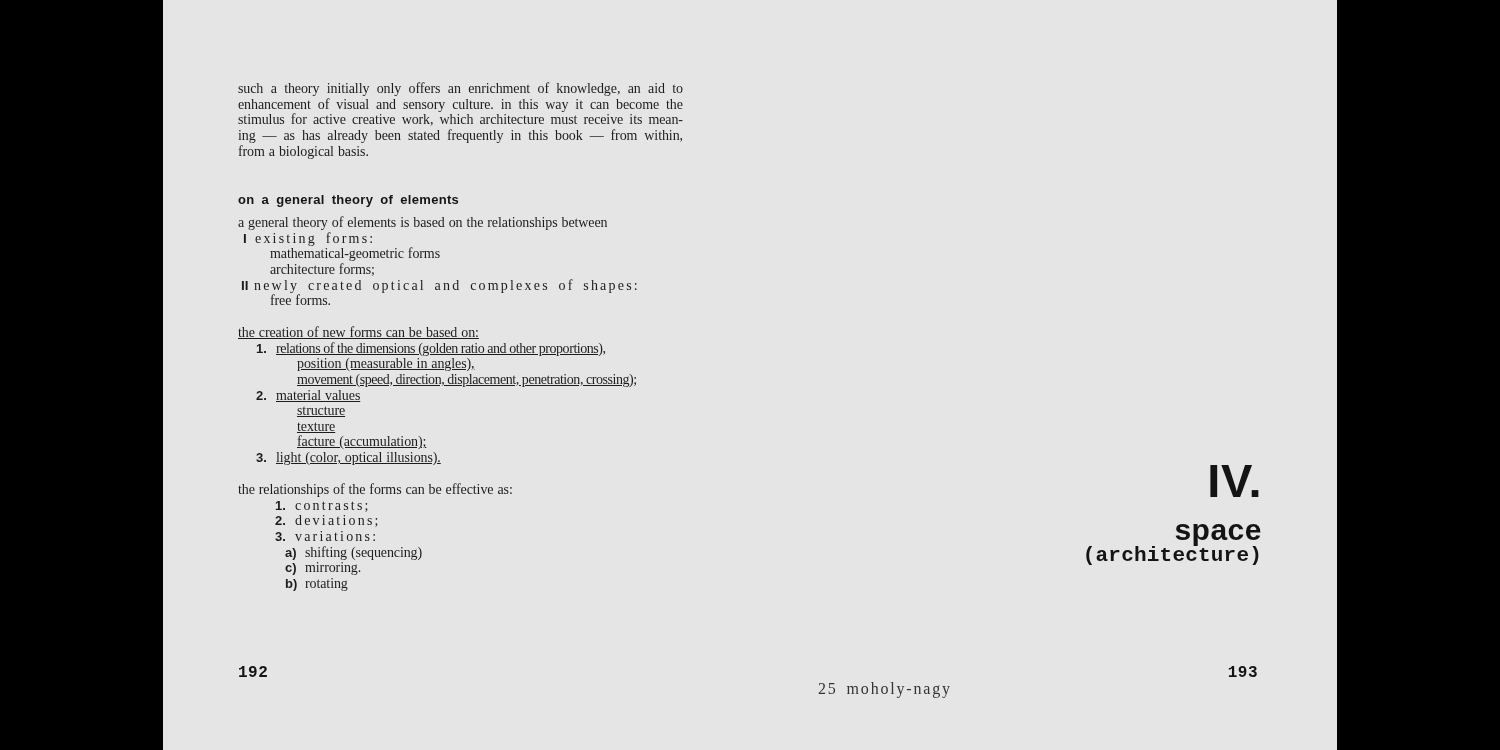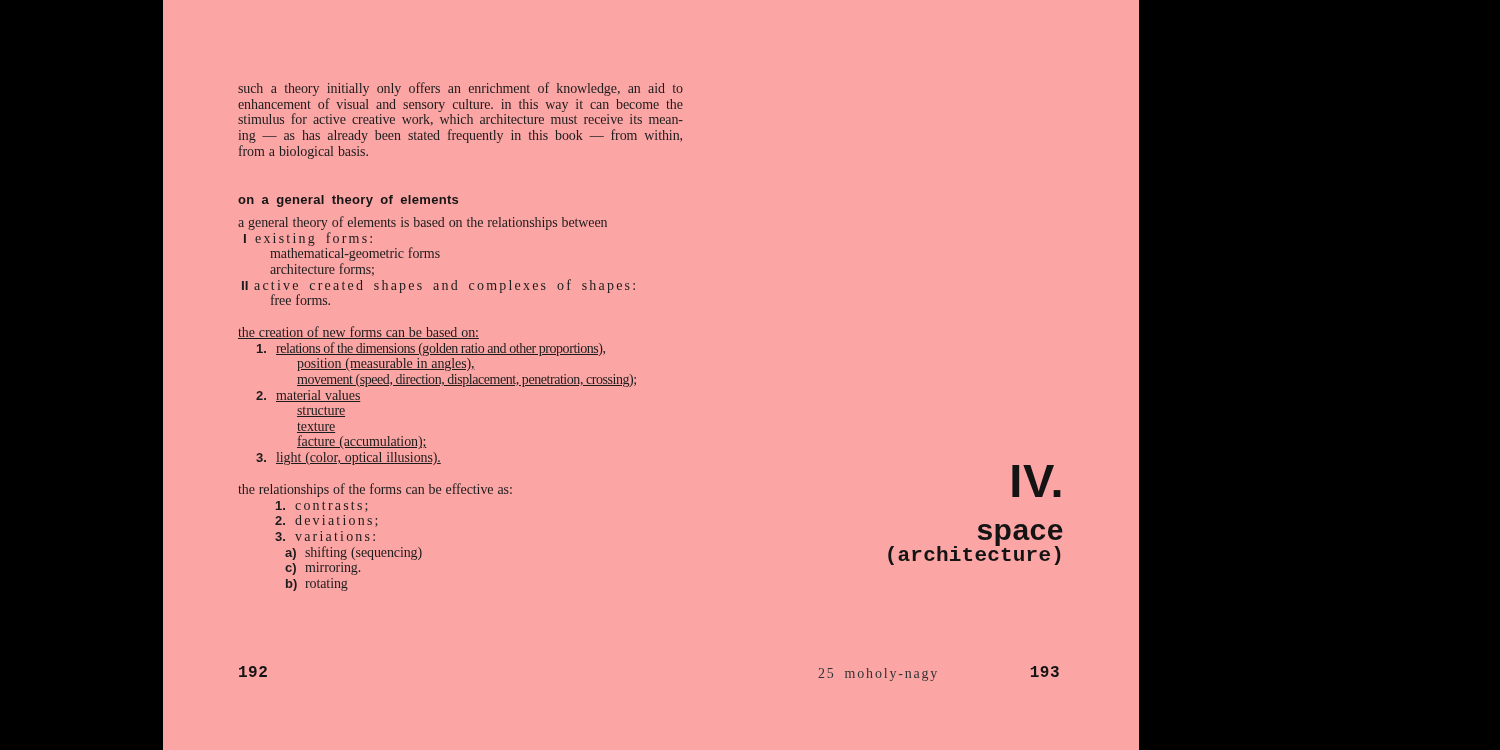--- a/index.html
+++ b/index.html
@@ -4,22 +4,22 @@
 <style>
   html, body {
     margin: 0; padding: 0;
     width: 1500px; height: 750px;
     background: #000000;
     overflow: hidden;
   }
   .spread {
     position: absolute;
     left: 163px; top: 0;
-    width: 976px; height: 750px;
-    background: #fca5a5;
+    width: 1174px; height: 750px;
+    background: #e5e5e5;
     color: #1c1c1c;
     font-family: "Liberation Serif", serif;
   }
   
   .col {
     position: absolute;
     left: 75px;
     width: 445px;
     font-size: 14px;
     line-height: 15.65px;
@@ -62,22 +62,22 @@
     font-family: Liberation Mono, monospace;
     font-weight: 700;
     font-size: 16px;
     letter-spacing: 0.5px;
     color: #141414;
   }
   .pgnum-left  { left: 75px; }
   .pgnum-right { right: 79px; }
   .footer-center {
     position: absolute;
-    left: 655px; top: 666px;
-    font-size: 14px;
+    left: 655px; top: 680px;
+    font-size: 16px;
     letter-spacing: 1.8px;
     color: #333333;
   }
   .footer-center .book-title { margin-left: 9px; }
   .chapter {
     position: absolute;
     right: 75px; top: 458px;
     text-align: right;
     font-family: "Liberation Sans", sans-serif;
     font-weight: 700;
@@ -155,21 +155,21 @@
     <div class="line">from a biological basis.</div>
   </div>
 
   <div class="sec-heading">on a general theory of elements</div>
 
   <div class="col blk-elements">
     <div class="line">a general theory of elements is based on the relationships between</div>
     <div class="line" style="padding-left:5px"><span class="mk" style="width:12px;font-size:13.5px">I</span><span class="sp2">existing forms:</span></div>
     <div class="line" style="padding-left:32px"><span>mathematical-geometric forms</span></div>
     <div class="line" style="padding-left:32px"><span>architecture forms;</span></div>
-    <div class="line" style="padding-left:3px"><span class="mk" style="width:13px;font-size:13.5px">II</span><span class="sp2">active created shapes and complexes of shapes:</span></div>
+    <div class="line" style="padding-left:3px"><span class="mk" style="width:13px;font-size:13.5px">II</span><span class="sp2">newly created optical and complexes of shapes:</span></div>
     <div class="line" style="padding-left:32px"><span>free forms.</span></div>
   </div>
 
   <div class="col blk-creation">
     <div class="line">the creation of new forms can be based on:</div>
     <div class="line" style="padding-left:18px"><span class="mk" style="width:20px">1.</span><span class="tight">relations of the dimensions (golden ratio and other proportions),</span></div>
     <div class="line" style="padding-left:59px"><span>position (measurable in angles),</span></div>
     <div class="line" style="padding-left:59px"><span class="tight">movement (speed, direction, displacement, penetration, crossing);</span></div>
     <div class="line" style="padding-left:18px"><span class="mk" style="width:20px">2.</span><span>material values</span></div>
     <div class="line" style="padding-left:59px"><span>structure</span></div>

